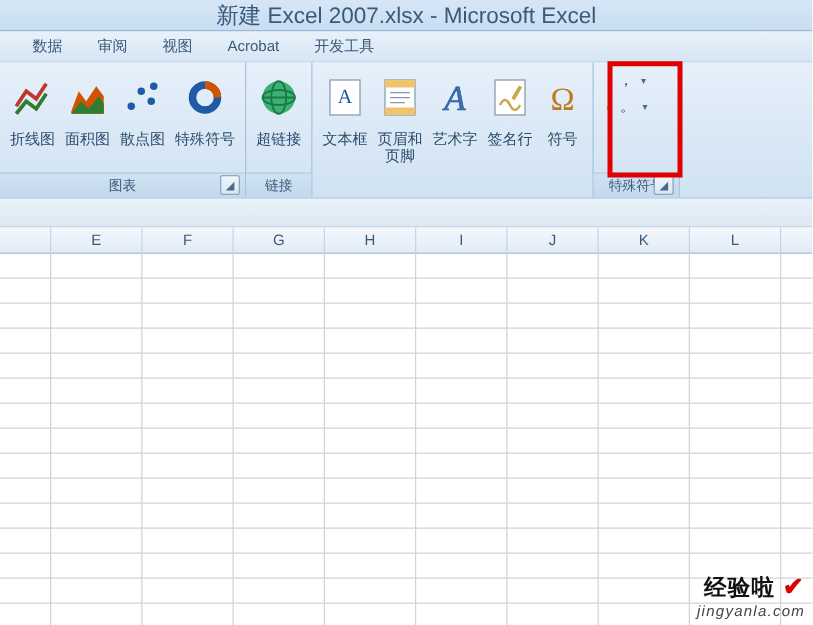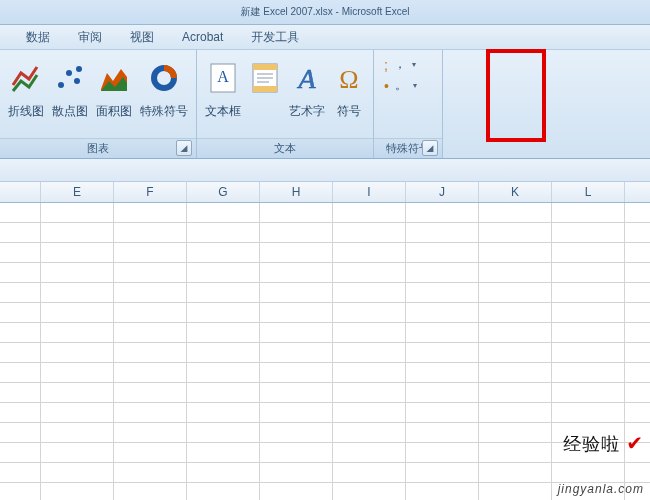--- a/index.html
+++ b/index.html
@@ -13,21 +13,21 @@
     position: relative;
   }
   .title-bar {
     height: 24px;
     background: linear-gradient(to bottom, #d6e6f6, #c9def2);
     border-bottom: 1px solid #9ab8d6;
     display: flex;
     align-items: center;
     justify-content: center;
     color: #3a5a7a;
-    font-size: 10px;
+    font-size: 18px;
     position: relative;
   }
   .menu-bar {
     height: 24px;
     background: linear-gradient(to bottom, #e8f1fa, #d6e6f4);
     border-bottom: 1px solid #b5cce2;
     display: flex;
     align-items: flex-end;
     padding-left: 12px;
   }
@@ -135,31 +135,30 @@
   .cell.first { width: 40px; }
   .watermark {
     position: absolute;
     right: 6px;
     bottom: 4px;
     text-align: right;
     font-family: Arial, sans-serif;
   }
   .watermark .wm-top {
     font-size: 18px;
-    font-weight: normal;
+    font-weight: bold;
     color: #111;
     letter-spacing: 1px;
   }
   .watermark .wm-check { color: #d00; font-size: 20px; }
   .watermark .wm-url {
     font-size: 12px;
     color: #444;
     font-style: italic;
     letter-spacing: 1px;
-    margin-top: 26px;
   }
   .dialog-launcher {
     align-self: flex-end;
     margin-right: 2px;
     margin-bottom: 2px;
     width: 14px;
     height: 14px;
     border: 1px solid #8fa8c0;
     background: linear-gradient(to bottom,#f0f6fc,#d8e6f2);
     border-radius: 2px;
@@ -214,53 +213,69 @@
           <svg width="30" height="30">
               <polyline points="2,22 10,10 18,16 26,4" stroke="#c0392b" stroke-width="3" fill="none"></polyline>
               <polyline points="2,28 10,18 18,24 26,12" stroke="#2e7d32" stroke-width="3" fill="none"></polyline>
             </svg>
         </div>
         <div class="lbl">折线图</div>
       </div>
       <div class="rbtn">
         <div class="icon-box">
           <svg width="30" height="30">
+              <path d="M2 26 L8 10 L14 18 L22 6 L28 14 L28 28 L2 28 Z" fill="#d35400"></path>
+              <path d="M2 28 L10 18 L16 24 L24 14 L28 20 L28 28 Z" fill="#2e7d32"></path>
+            </svg>
+        </div>
+        <div class="lbl">面积图</div>
+      </div>
+      <div class="rbtn">
+        <div class="icon-box">
+          <svg width="30" height="30">
               <circle cx="6" cy="22" r="3" fill="#1f5aa6"></circle>
               <circle cx="14" cy="10" r="3" fill="#1f5aa6"></circle>
               <circle cx="22" cy="18" r="3" fill="#1f5aa6"></circle>
               <circle cx="24" cy="6" r="3" fill="#1f5aa6"></circle>
             </svg>
         </div>
         <div class="lbl">散点图</div>
       </div>
       <div class="rbtn">
         <div class="icon-box">
           <svg width="30" height="30">
-              <path d="M2 26 L8 10 L14 18 L22 6 L28 14 L28 28 L2 28 Z" fill="#d35400"></path>
-              <path d="M2 28 L10 18 L16 24 L24 14 L28 20 L28 28 Z" fill="#2e7d32"></path>
-            </svg>
-        </div>
-        <div class="lbl">面积图</div>
-      </div>
-      <div class="rbtn">
-        <div class="icon-box">
-          <svg width="30" height="30">
               <circle cx="15" cy="15" r="10" fill="none" stroke="#1f5aa6" stroke-width="6"></circle>
               <path d="M15 5 A10 10 0 0 1 25 15" fill="none" stroke="#d35400" stroke-width="6"></path>
             </svg>
         </div>
         <div class="lbl">特殊符号</div>
       </div>
     </div>
     <div class="group-label group-label-row">
       <span>图表</span>
       <div class="dialog-launcher">◢</div>
     </div>
   </div>
 
+  <div class="ribbon-group">
+    <div class="ribbon-group-buttons">
+      <div class="rbtn">
+        <div class="icon-box">
+          <svg width="32" height="32">
+              <circle cx="16" cy="16" r="13" fill="#3bb273"></circle>
+              <ellipse cx="16" cy="16" rx="13" ry="6" fill="none" stroke="#1a7a45" stroke-width="1.5"></ellipse>
+              <ellipse cx="16" cy="16" rx="6" ry="13" fill="none" stroke="#1a7a45" stroke-width="1.5"></ellipse>
+              <line x1="3" y1="16" x2="29" y2="16" stroke="#1a7a45" stroke-width="1.5"></line>
+            </svg>
+        </div>
+        <div class="lbl">超链接</div>
+      </div>
+    </div>
+    <div class="group-label">链接</div>
+  </div>
 
   <div class="ribbon-group">
     <div class="ribbon-group-buttons">
       <div class="rbtn">
         <div class="icon-box">
           <svg width="28" height="32">
               <rect x="2" y="2" width="24" height="28" fill="#fff" stroke="#8899aa"></rect>
               <text x="14" y="20" text-anchor="middle" font-size="16" fill="#1f5aa6" font-family="serif">A</text>
             </svg>
         </div>
@@ -270,39 +285,50 @@
         <div class="icon-box">
           <svg width="28" height="32">
               <rect x="2" y="2" width="24" height="28" fill="#fff" stroke="#8899aa"></rect>
               <rect x="2" y="2" width="24" height="6" fill="#f0c36d"></rect>
               <rect x="2" y="24" width="24" height="6" fill="#f0c36d"></rect>
               <line x1="6" y1="12" x2="22" y2="12" stroke="#8899aa"></line>
               <line x1="6" y1="16" x2="22" y2="16" stroke="#8899aa"></line>
               <line x1="6" y1="20" x2="18" y2="20" stroke="#8899aa"></line>
             </svg>
         </div>
+        <div class="lbl" style="white-space:pre-line;">页眉和
+页脚</div>
       </div>
       <div class="rbtn">
         <div class="icon-box">
           <svg width="30" height="32">
               <text x="15" y="26" text-anchor="middle" font-size="28" font-style="italic" font-family="serif" fill="#3b6fb0" stroke="#1f5aa6" stroke-width="0.5">A</text>
             </svg>
         </div>
         <div class="lbl">艺术字</div>
       </div>
       <div class="rbtn">
         <div class="icon-box">
+          <svg width="28" height="32">
+              <rect x="2" y="2" width="24" height="28" fill="#fff" stroke="#8899aa"></rect>
+              <path d="M6 22 Q10 14 14 22 T22 22" stroke="#caa84a" stroke-width="2" fill="none"></path>
+              <rect x="18" y="6" width="3" height="12" fill="#caa84a" transform="rotate(30 19 12)"></rect>
+            </svg>
+        </div>
+        <div class="lbl">签名行</div>
+      </div>
+      <div class="rbtn">
+        <div class="icon-box">
           <svg width="30" height="32">
               <text x="15" y="26" text-anchor="middle" font-size="26" font-family="serif" fill="#c07a1a">Ω</text>
             </svg>
         </div>
         <div class="lbl">符号</div>
       </div>
     </div>
-    <div class="group-label">文本</div>
   </div>
 
   <div class="ribbon-group" style="min-width:60px;">
     <div class="small-stack" style="flex:1;">
       <div class="small-row">
         <span style="color:#c07a1a;font-size:14px;">;</span>
         <span>，</span>
         <span style="font-size:8px;color:#4a6a8a;">▾</span>
       </div>
       <div class="small-row">

